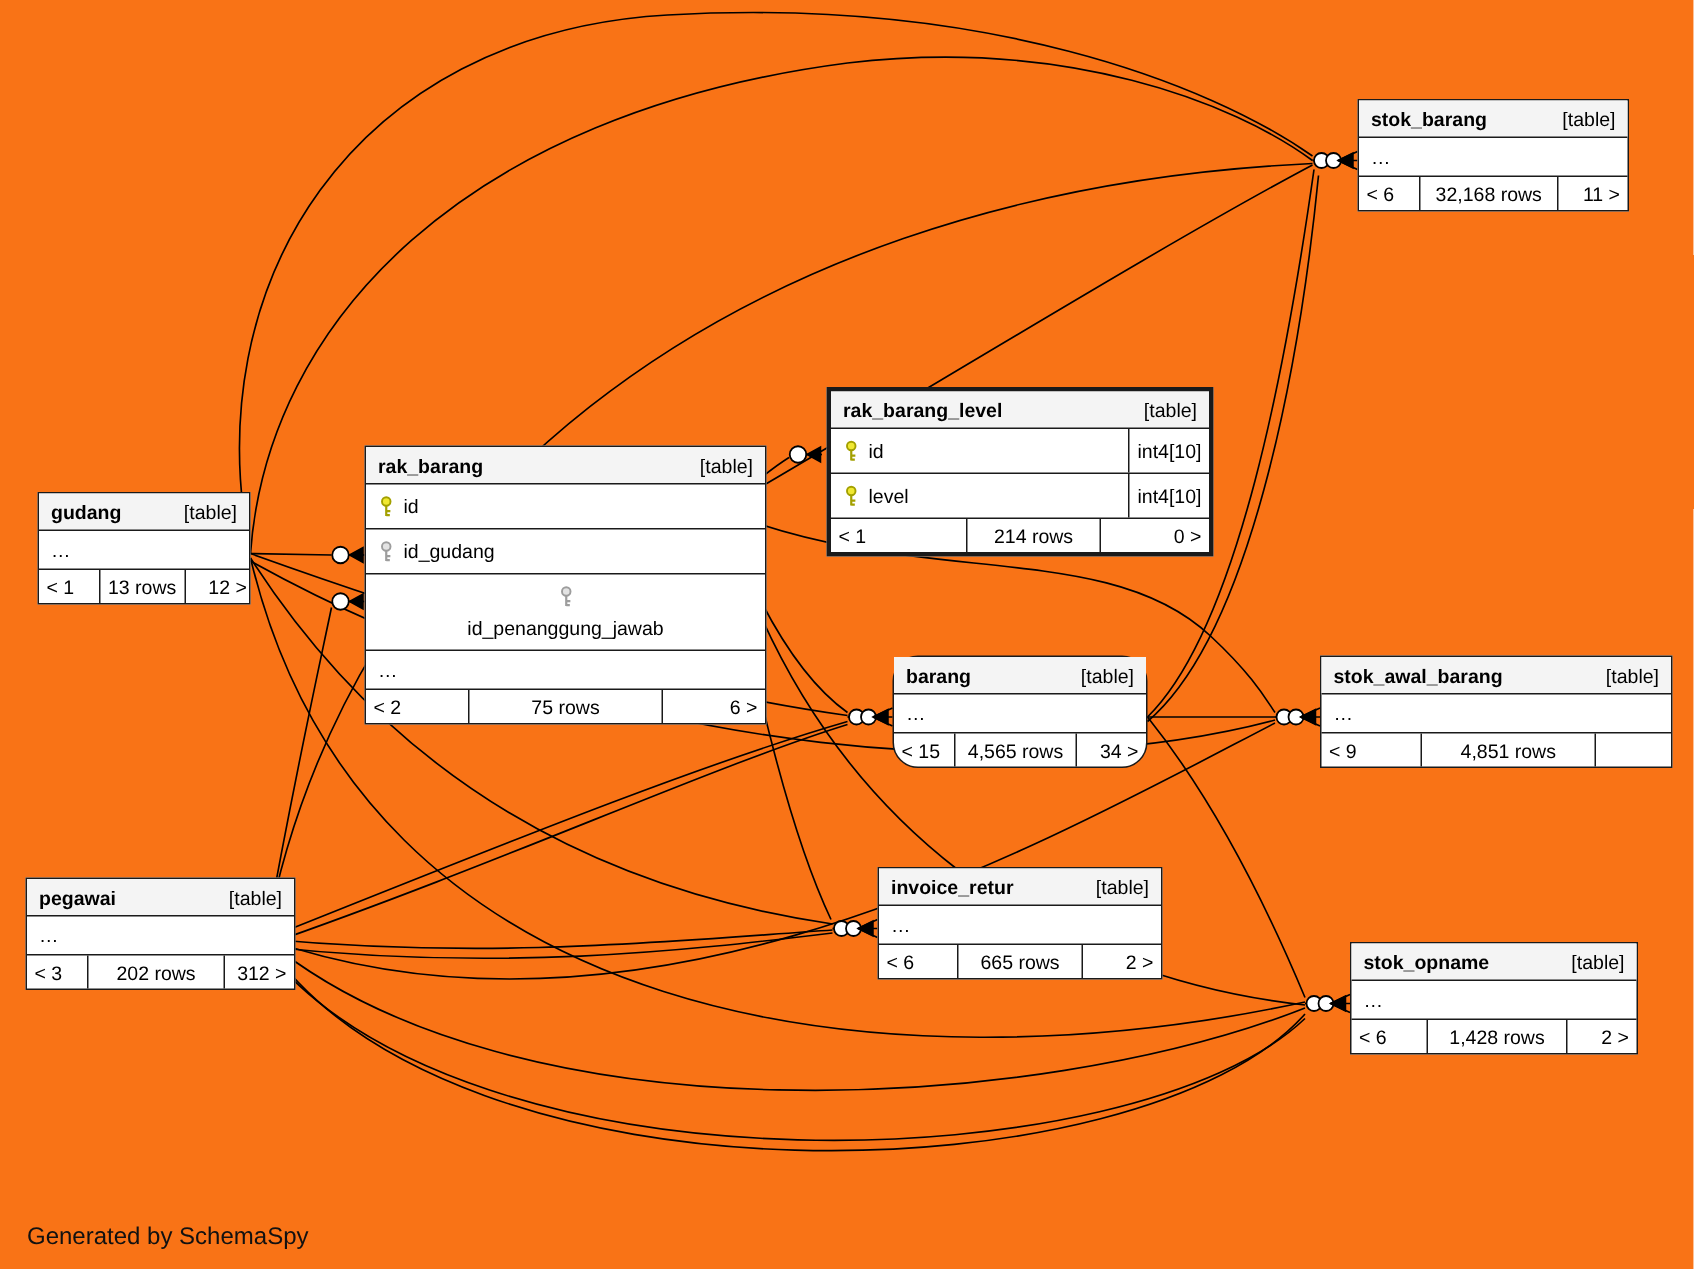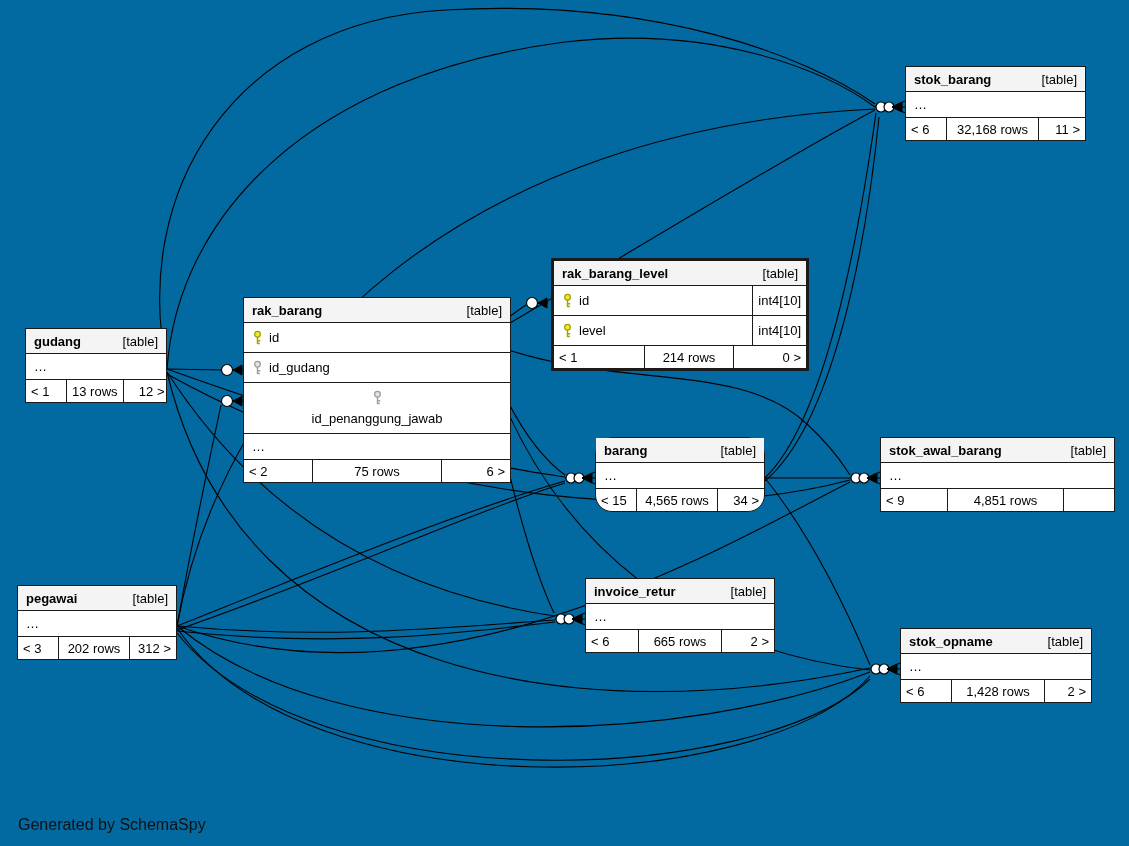--- a/index.html
+++ b/index.html
@@ -1,19 +1,19 @@
 <!DOCTYPE html>
 <html><head>
 <meta charset="utf-8">
 <style>
   html,body{margin:0;padding:0;background:#ffffff;}
   #canvas{
     position:relative;width:1129px;height:846px;overflow:hidden;
     font-family:"Liberation Sans","DejaVu Sans",sans-serif;
-    font-size:13px;color:#000;background:#0369a1;
+    font-size:13px;color:#000;background:#f97316;
   }
   #edges{position:absolute;left:0;top:0;width:1129px;height:846px;}
   .tbl{
     position:absolute;background:#fff;border:1px solid #1a1a1a;
     box-sizing:border-box;cursor:pointer;
   }
   .tbl.bold{border-width:3px;}
   .tbl-header{
     display:flex;justify-content:space-between;align-items:center;
     background:#f4f4f4;border-bottom:1px solid #1a1a1a;
@@ -253,21 +253,21 @@
     <div class="tbl-row">
       <span class="cname">…</span>
     </div>
     <div class="tbl-stats">
       <span class="cell l" style="width:56px;">&lt; 9</span>
       <span class="cell m">4,851 rows</span>
       <span class="cell r" style="width:40px;"></span>
     </div>
   </div>
 
-  <div class="tbl" style="left:17px;top:585px;width:160px;">
+  <div class="tbl" style="left:17px;top:585px;width:180px;">
     <div class="tbl-header">
       <span class="tname">pegawai</span>
       <span class="ttype">[table]</span>
     </div>
     <div class="tbl-row">
       <span class="cname">…</span>
     </div>
     <div class="tbl-stats">
       <span class="cell l">&lt; 3</span>
       <span class="cell m">202 rows</span>

